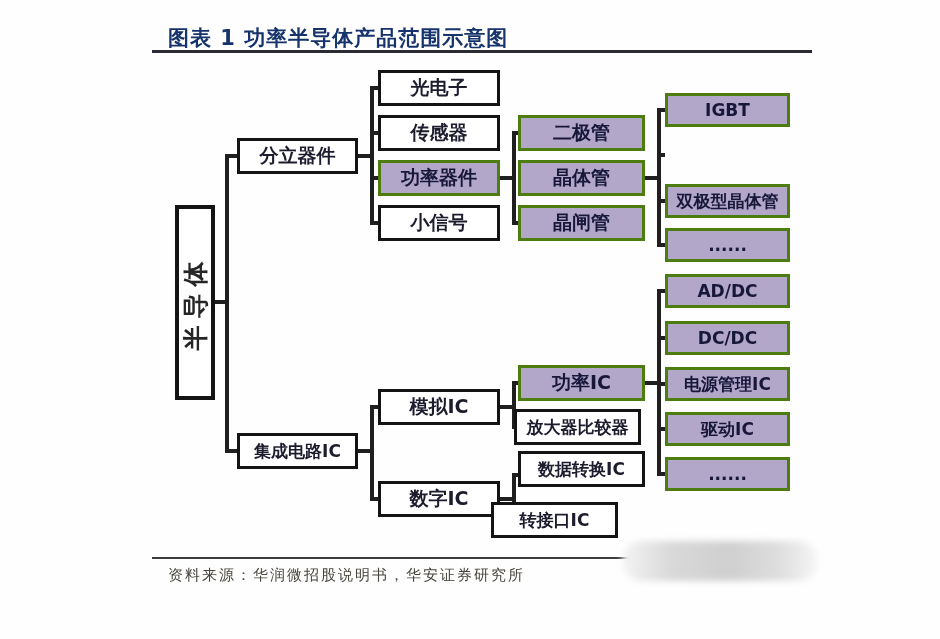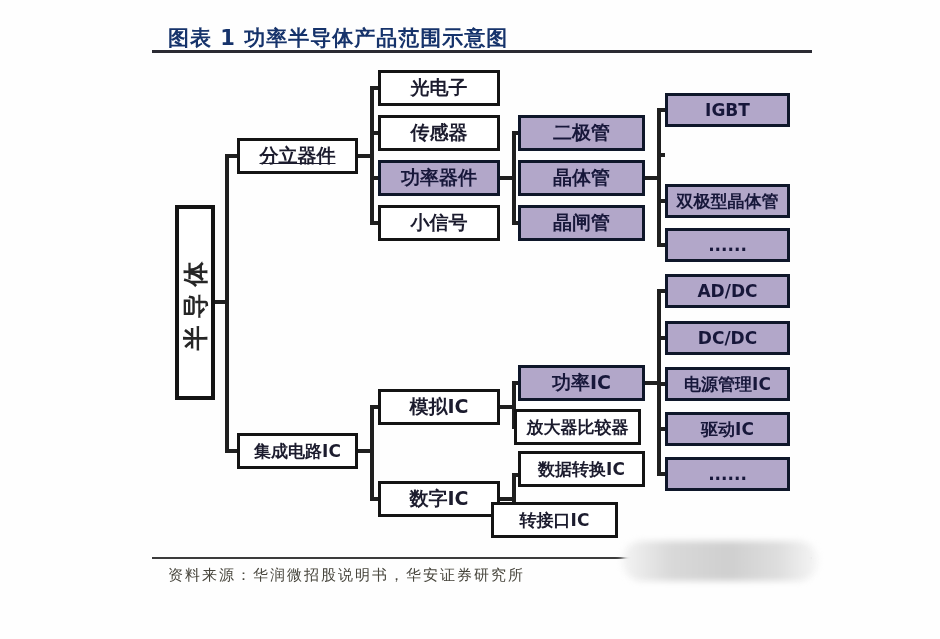--- a/index.html
+++ b/index.html
@@ -20,21 +20,21 @@
   .watermark-blur{
     position:absolute;left:622px;top:541px;width:196px;height:40px;border-radius:20px;
     background:linear-gradient(90deg,#f4f4f4,#d9d9d9 25%,#cfcfcf 55%,#dedede 80%,#f6f6f6);
     filter:blur(3px);z-index:6;
   }
   .box{
     position:absolute;box-sizing:border-box;background:#ffffff;border:3px solid #141414;
     display:flex;align-items:center;justify-content:center;
     font-size:19px;font-weight:600;color:#1c1c2e;white-space:nowrap;z-index:3;
   }
-  .box.purple{background:#b2a7c9;border:3px solid #0f172a;color:#17173a;}
+  .box.purple{background:#b2a7c9;border:3px solid #4d7c0f;color:#17173a;}
   .box.root{border-width:4px;}
   .root-label{transform:rotate(-90deg);font-size:25px;font-weight:600;letter-spacing:7px;color:#262626;}
   .box.small{font-size:17px;}
   .hline,.vline{position:absolute;background:#1f1f1f;z-index:1;}
   .hline{height:4px;}
   .vline{width:4px;}
 </style>
 </head>
 <body>
 
@@ -87,21 +87,21 @@
   <div class="hline" style="left:657px;top:289px;width:8px;"></div>
   <div class="hline" style="left:657px;top:336px;width:8px;"></div>
   <div class="hline" style="left:657px;top:382px;width:8px;"></div>
   <div class="hline" style="left:657px;top:427px;width:8px;"></div>
   <div class="hline" style="left:657px;top:472px;width:8px;"></div>
 
   <div class="box root" style="left:175px;top:205px;width:40px;height:195px;">
     <span class="root-label">半导体</span>
   </div>
 
-  <div class="box" style="left:237px;top:138px;width:121px;height:36px;text-decoration:underline;">分立器件</div>
+  <div class="box" style="left:237px;top:138px;width:121px;height:36px;">分立器件</div>
   <div class="box small" style="left:237px;top:433px;width:121px;height:36px;">集成电路IC</div>
 
   <div class="box" style="left:378px;top:70px;width:122px;height:36px;">光电子</div>
   <div class="box" style="left:378px;top:115px;width:122px;height:36px;">传感器</div>
   <div class="box purple" style="left:378px;top:160px;width:122px;height:36px;text-align:center;">功率器件</div>
   <div class="box" style="left:378px;top:205px;width:122px;height:36px;">小信号</div>
 
   <div class="box purple" style="left:518px;top:160px;width:127px;height:36px;">晶体管</div>
   <div class="box purple" style="left:518px;top:115px;width:127px;height:36px;">二极管</div>
   <div class="box purple" style="left:518px;top:205px;width:127px;height:36px;">晶闸管</div>

